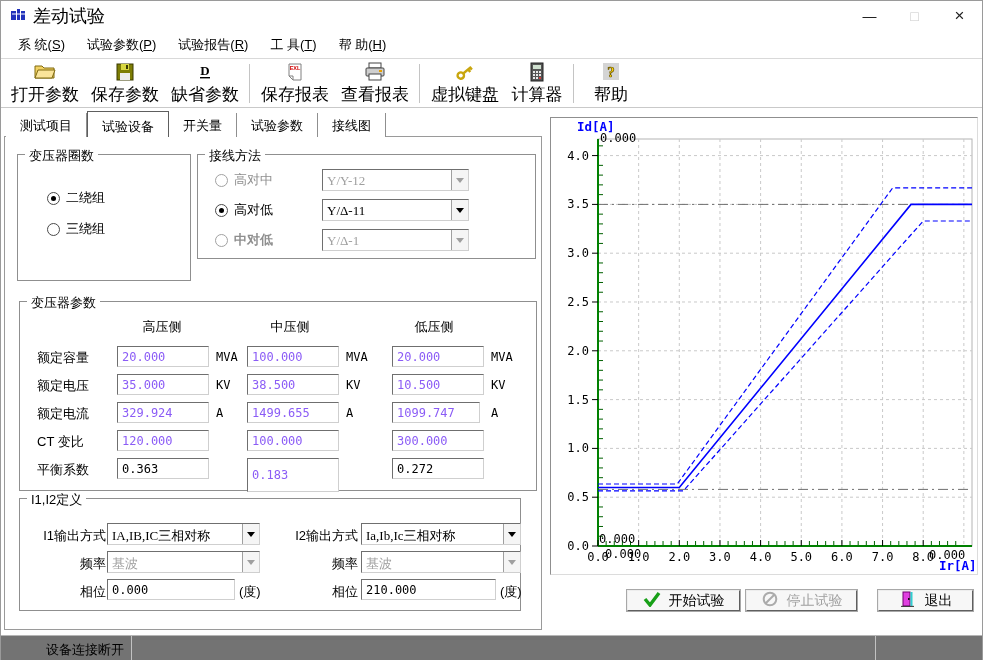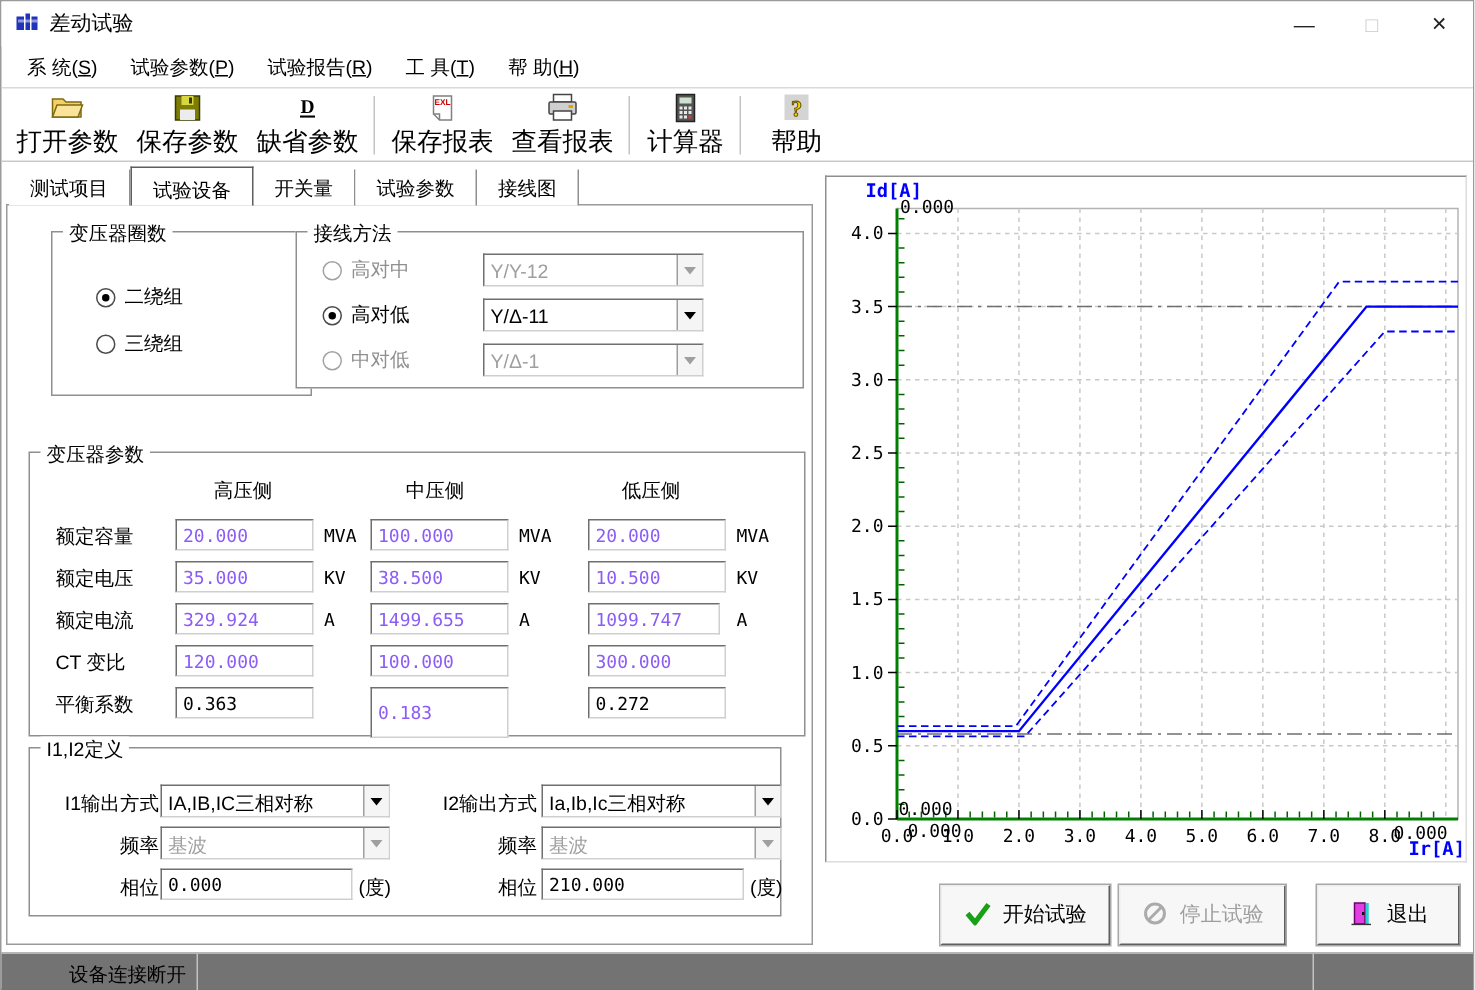--- a/index.html
+++ b/index.html
@@ -6,21 +6,21 @@
   html,body { width: 983px; height: 660px; }
   body {
     background: #fff;
     font-family: "Liberation Sans", "DejaVu Sans", sans-serif;
     font-size: 13px; color: #000; overflow: hidden;
   }
   .window { position: relative; width: 983px; height: 660px; background: #fff; border: 1px solid #9a9a9a; }
 
   
   .titlebar { position: absolute; left: 0; top: 0; right: 0; height: 30px; display: flex; align-items: center; padding-left: 9px; gap: 7px; background: #fff; }
-  .title-text { font-size: 14px; }
+  .title-text { font-size: 18px; }
   .win-controls { margin-left: auto; display: flex; height: 100%; }
   .win-btn { width: 45px; height: 100%; display: flex; align-items: center; justify-content: center; font-size: 14px; color: #222; }
   .win-btn.maximize { color: #c9c9c9; }
   .win-btn.close { font-size: 17px; }
 
   
   .menubar { position: absolute; left: 0; top: 30px; right: 0; height: 27px; display: flex; align-items: center; padding-left: 6px; }
   .menu-item { padding: 4px 11px; white-space: nowrap; }
   .menu-item .mn { text-decoration: underline; }
 
@@ -41,40 +41,40 @@
   .group { position: absolute; border: 1px solid #8f8f8f; background: #fff; z-index: 4; }
   .gtitle { position: absolute; top: -8px; left: 7px; background: #fff; padding: 0 4px; white-space: nowrap; }
 
   .radio-row { position: absolute; display: flex; align-items: center; gap: 6px; height: 20px; }
   .radio { width: 13px; height: 13px; border: 1px solid #4a4a4a; border-radius: 50%; background: #fff; position: relative; flex: none; }
   .radio.checked::after { content: ""; position: absolute; left: 3px; top: 3px; width: 5px; height: 5px; border-radius: 50%; background: #000; }
   .radio.disabled { border-color: #a2a2a2; }
   .radio-row.disabled .rlabel { color: #8f8f8f; }
 
   .combo { position: absolute; height: 22px; border: 1px solid; border-color: #6f6f6f #cfcfcf #cfcfcf #6f6f6f; background: #fff; display: flex; align-items: stretch; }
-  .combo .cval { flex: 1; padding: 3px 4px 0; font-size: 13px; white-space: nowrap; overflow: hidden; }
+  .combo .cval { flex: 1; padding: 3px 4px 0; font-size: 13px; white-space: nowrap; overflow: hidden; font-family: Liberation Serif, serif; }
   .combo .carrow { width: 17px; border-left: 1px solid #9f9f9f; background: #f5f5f5; display: flex; align-items: center; justify-content: center; }
   .combo .tri { width: 0; height: 0; border: 4px solid transparent; border-top: 5px solid #000; margin-top: 5px; }
   .combo.disabled .cval { color: #9f9f9f; }
   .combo.disabled .tri { border-top-color: #9f9f9f; }
 
   .tinput { position: absolute; border: 1px solid; border-color: #6f6f6f #cfcfcf #cfcfcf #6f6f6f; background: #fff; font-family: "DejaVu Sans Mono", "Liberation Mono", monospace; font-size: 12px; padding: 2px 4px; color: #000; outline: none; }
   .tinput.disabled { color: #8b5cf6; }
 
   .flabel { position: absolute; white-space: nowrap; }
   .thead { position: absolute; text-align: center; white-space: nowrap; }
   .tunit { position: absolute; white-space: nowrap; font-family: "DejaVu Sans Mono", monospace; font-size: 12px; }
 
   
   .right-panel { position: absolute; left: 545px; top: 112px; width: 436px; height: 517px; }
   .chart-box { position: absolute; left: 4px; top: 4px; width: 428px; height: 458px; border: 1px solid; border-color: #8f8f8f #dcdcdc #dcdcdc #8f8f8f; background: #fff; }
   .chart-box svg { display: block; }
 
   .action-row { position: absolute; left: 0; top: 477px; right: 0; height: 33px; }
-  .abtn { position: absolute; top: 0; height: 40px; display: flex; align-items: center; justify-content: center; gap: 8px; font-size: 14px; font-family: inherit; background: #f7f7f7; border: 1px solid; border-color: #ededed #5f5f5f #5f5f5f #ededed; box-shadow: 0 0 0 1px #a8a8a8; cursor: default; }
+  .abtn { position: absolute; top: 0; height: 21px; display: flex; align-items: center; justify-content: center; gap: 8px; font-size: 14px; font-family: inherit; background: #f7f7f7; border: 1px solid; border-color: #ededed #5f5f5f #5f5f5f #ededed; box-shadow: 0 0 0 1px #a8a8a8; cursor: default; }
   .abtn.disabled { color: #9f9f9f; }
 
   
   .statusbar { position: absolute; left: 0; right: 0; top: 634px; height: 26px; border-top: 1px solid #b5b5b5; display: flex; background: #737373; text-align: right; }
   .sp { padding: 5px 7px 0; border-right: 1px solid #c2c2c2; white-space: nowrap; overflow: hidden; }
   .sp1 { width: 131px; }
   .sp2 { width: 744px; }
   .sp3 { flex: 1; border-right: none; }
 </style>
 </head>
@@ -151,20 +151,31 @@
           <svg viewBox="0 0 22 20" width="22" height="20">
             <rect x="5" y="1" width="12" height="5" fill="#fff" stroke="#444"></rect>
             <rect x="2" y="6" width="18" height="8" rx="1" fill="#cfcfcf" stroke="#444"></rect>
             <rect x="5" y="12" width="12" height="6" fill="#fff" stroke="#444"></rect>
             <rect x="15" y="8" width="3" height="2" fill="#e8a000"></rect>
           </svg>
         </span>
         <span class="tlbl">查看报表</span>
       </div>
       <div class="tsep"></div>
+      <div class="tbtn">
+        <span class="ticon">
+          <svg viewBox="0 0 22 20" width="22" height="20">
+            <g transform="rotate(-40 11 10)" stroke="#c9a60e" stroke-width="2.4" fill="none">
+              <circle cx="5.5" cy="10" r="3.2"></circle>
+              <path d="M8.7 10 H19 M15 10 v3.4 M17.8 10 v2.6"></path>
+            </g>
+          </svg>
+        </span>
+        <span class="tlbl">虚拟键盘</span>
+      </div>
       <div class="tbtn">
         <span class="ticon">
           <svg viewBox="0 0 22 20" width="22" height="20">
             <rect x="5" y="1" width="12" height="18" fill="#555" stroke="#222"></rect>
             <rect x="7" y="3" width="8" height="4" fill="#cfe0cf"></rect>
             <g fill="#e8e8e8">
               <rect x="7" y="9" width="2" height="2"></rect>
               <rect x="10" y="9" width="2" height="2"></rect>
               <rect x="13" y="9" width="2" height="2"></rect>
               <rect x="7" y="12" width="2" height="2"></rect>
@@ -193,21 +204,21 @@
   <div class="left-panel">
     <div class="tabstrip">
         <div class="tab">测试项目</div>
         <div class="tab active">试验设备</div>
         <div class="tab">开关量</div>
         <div class="tab">试验参数</div>
         <div class="tab">接线图</div>
       </div>
     <div class="tab-page"></div>
 
-    <div class="group" style="left:30px;top:41px;width:174px;height:110px;font-family:Liberation Mono, monospace;">
+    <div class="group" style="left:13px;top:41px;width:174px;height:127px;font-family:Liberation Mono, monospace;">
       <span class="gtitle">变压器圈数</span>
       <div>
           <div class="radio-row" style="left: 29px; top: 33px;">
             <span class="radio checked"></span>
             <span class="rlabel">二绕组</span>
           </div>
           <div class="radio-row" style="left: 29px; top: 64px;">
             <span class="radio"></span>
             <span class="rlabel">三绕组</span>
           </div>
@@ -230,21 +241,21 @@
           <div class="radio-row" style="left: 17px; top: 45px;">
             <span class="radio checked"></span>
             <span class="rlabel">高对低</span>
           </div>
           <div class="combo" style="left: 124px; top: 44px; width: 147px;">
             <span class="cval">Y/Δ-11</span>
             <span class="carrow">
               <span class="tri"></span>
             </span>
           </div>
-          <div class="radio-row disabled" style="left: 17px; top: 75px;">
+          <div class="radio-row disabled" style="left: 17px; top: 75px; font-weight: bold;">
             <span class="radio disabled"></span>
             <span class="rlabel">中对低</span>
           </div>
           <div class="combo disabled" style="left: 124px; top: 74px; width: 147px;">
             <span class="cval">Y/Δ-1</span>
             <span class="carrow">
               <span class="tri"></span>
             </span>
           </div>
         </div>

